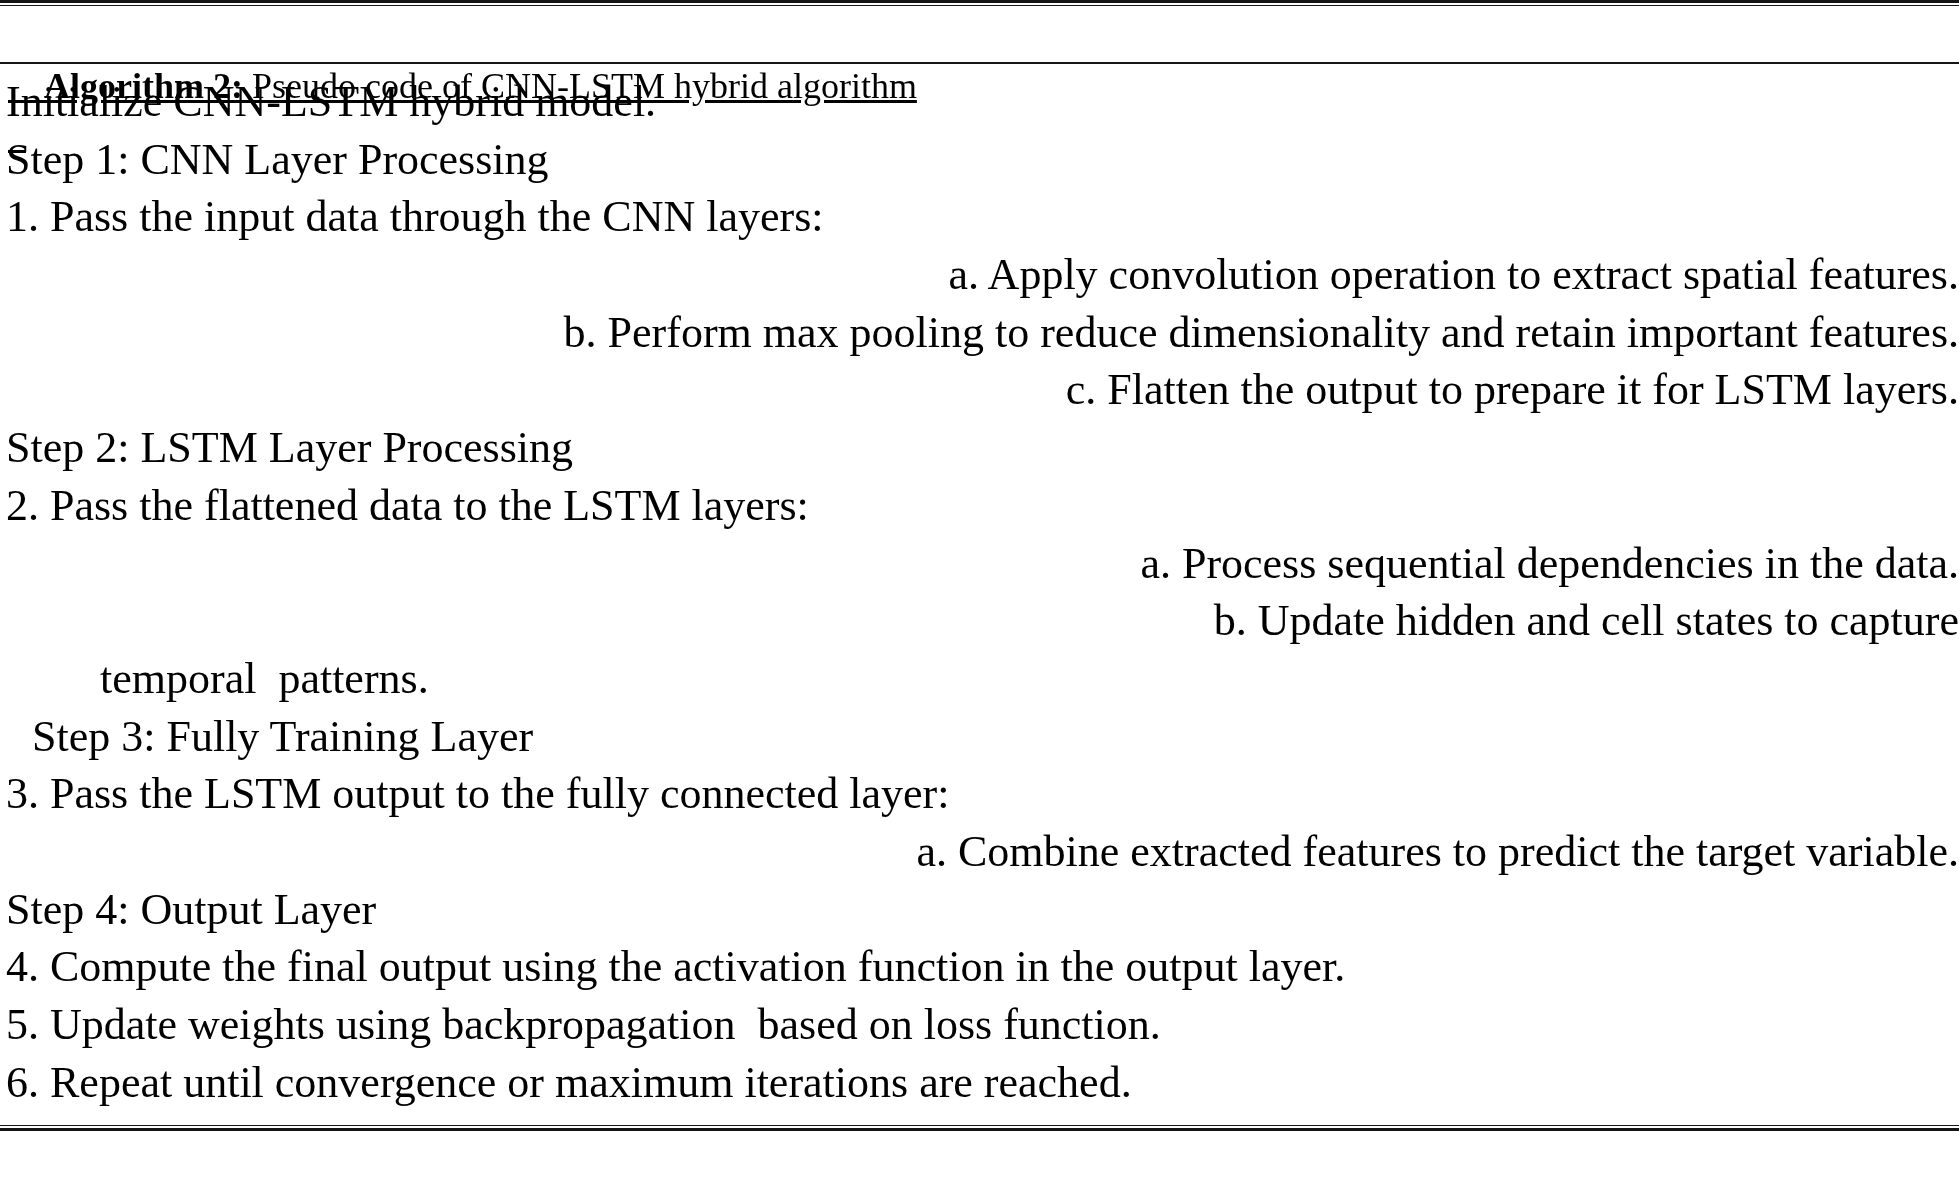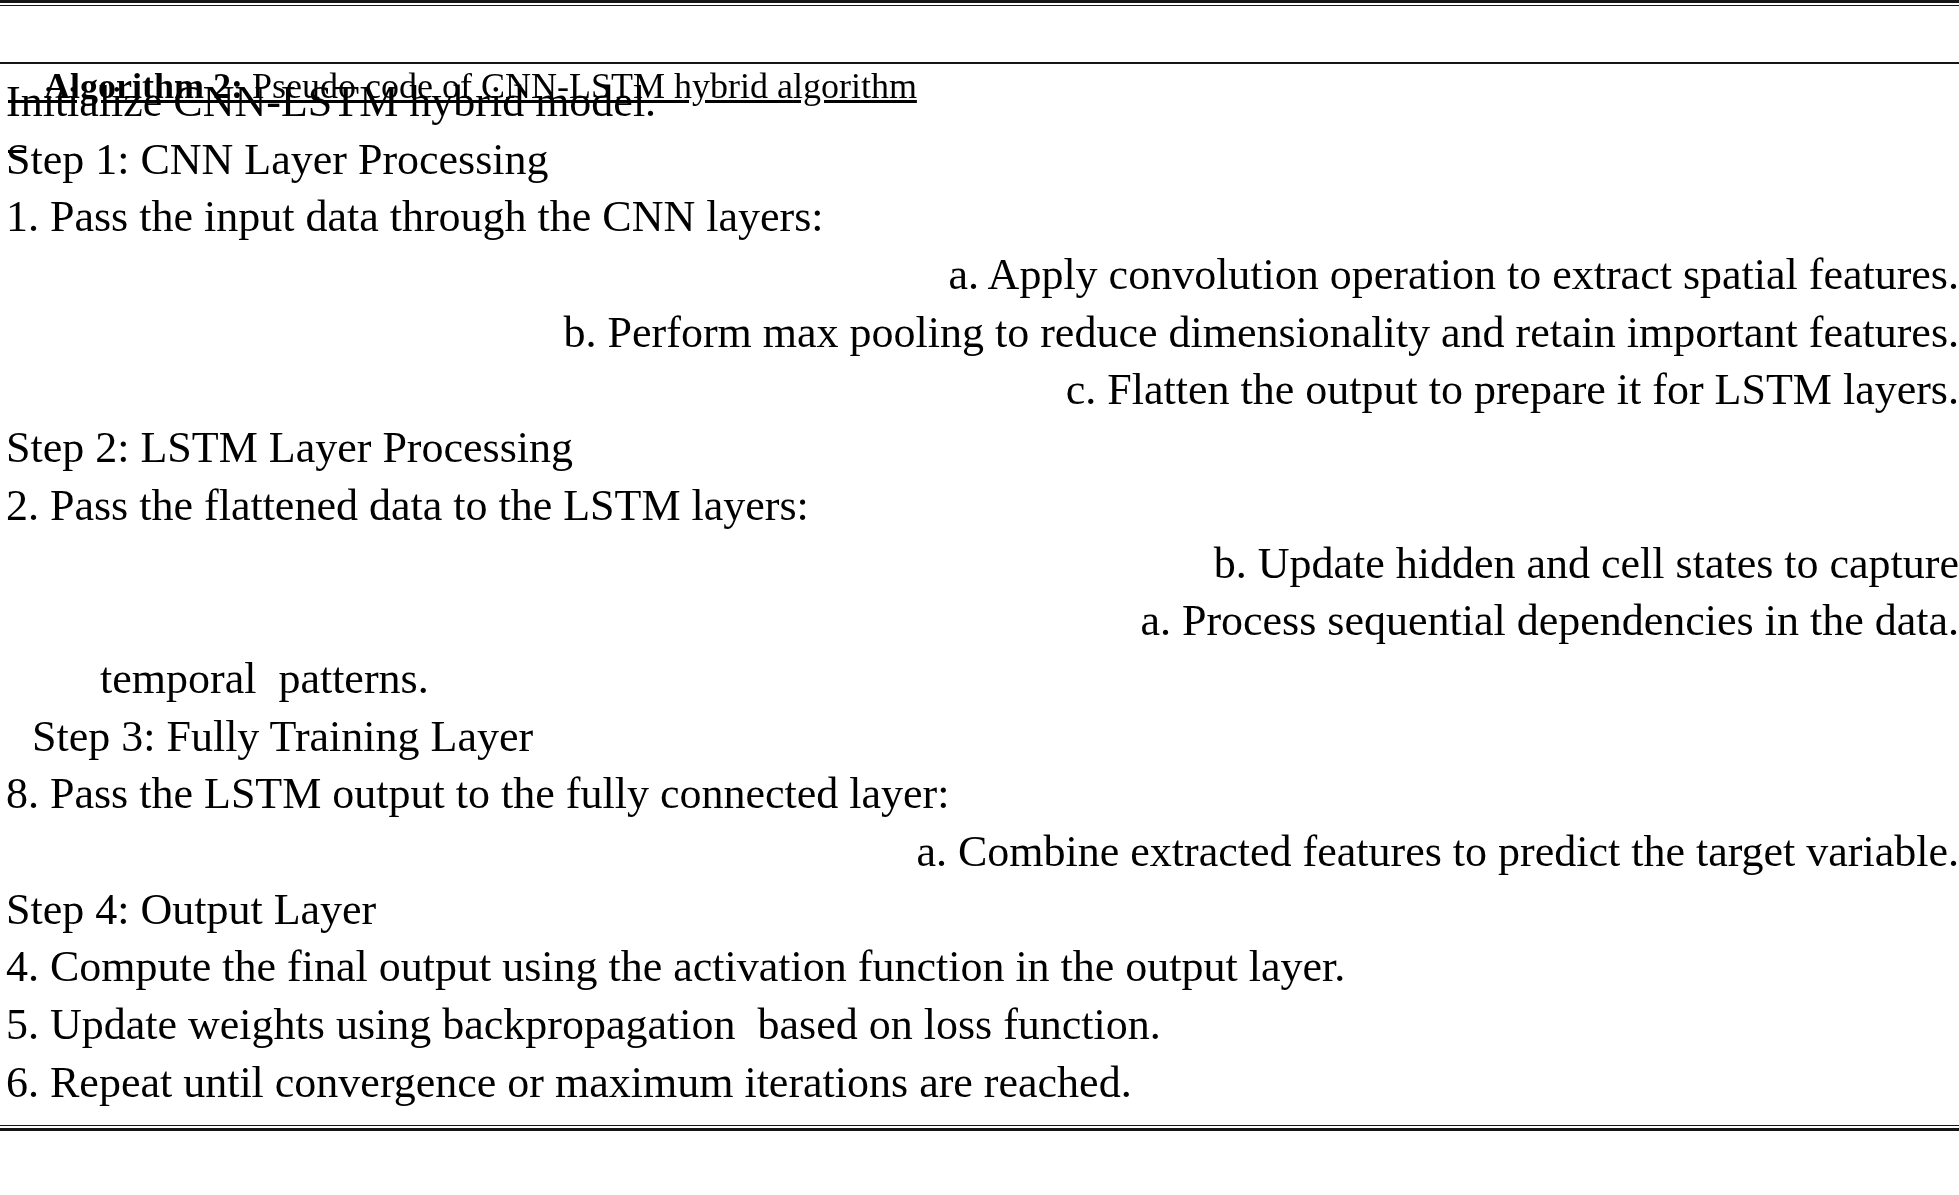--- a/index.html
+++ b/index.html
@@ -68,25 +68,25 @@
 
   <div class="body">
     <div class="line ind-0">Initialize CNN-LSTM hybrid model.</div>
     <div class="line ind-0">Step 1: CNN Layer Processing</div>
     <div class="line ind-0">1. Pass the input data through the CNN layers:</div>
     <div class="line ind-sub">a. Apply convolution operation to extract spatial features.</div>
     <div class="line ind-sub">b. Perform max pooling to reduce dimensionality and retain important features.</div>
     <div class="line ind-sub">c. Flatten the output to prepare it for LSTM layers.</div>
     <div class="line ind-0">Step 2: LSTM Layer Processing</div>
     <div class="line ind-0">2. Pass the flattened data to the LSTM layers:</div>
+    <div class="line ind-sub">a. Process sequential dependencies in the data.</div>
     <div class="line ind-sub">b. Update hidden and cell states to capture</div>
-    <div class="line ind-sub">a. Process sequential dependencies in the data.</div>
     <div class="line ind-cont">temporal  patterns.</div>
     <div class="line ind-step3">Step 3: Fully Training Layer</div>
-    <div class="line ind-0">8. Pass the LSTM output to the fully connected layer:</div>
+    <div class="line ind-0">3. Pass the LSTM output to the fully connected layer:</div>
     <div class="line ind-sub">a. Combine extracted features to predict the target variable.</div>
     <div class="line ind-0">Step 4: Output Layer</div>
     <div class="line ind-0">4. Compute the final output using the activation function in the output layer.</div>
     <div class="line ind-0">5. Update weights using backpropagation  based on loss function.</div>
     <div class="line ind-0">6. Repeat until convergence or maximum iterations are reached.</div>
   </div>
 
   <div class="rule-double-bottom"></div>
 
 </div>

